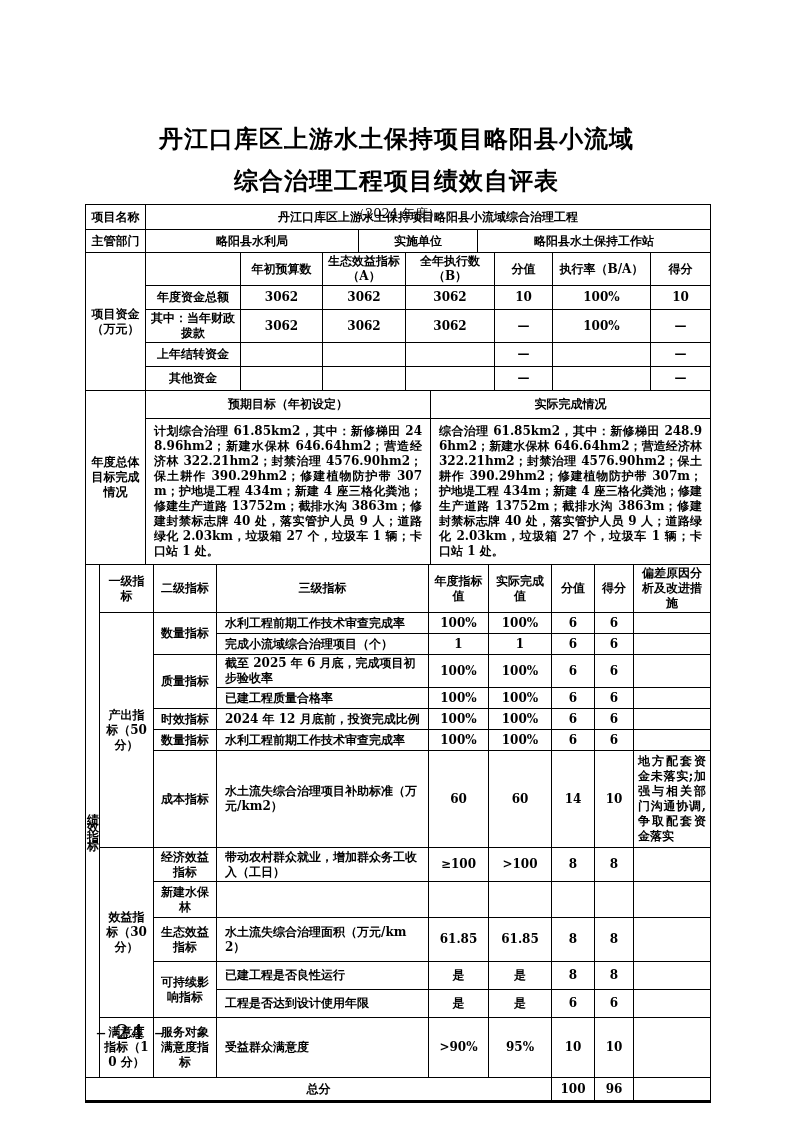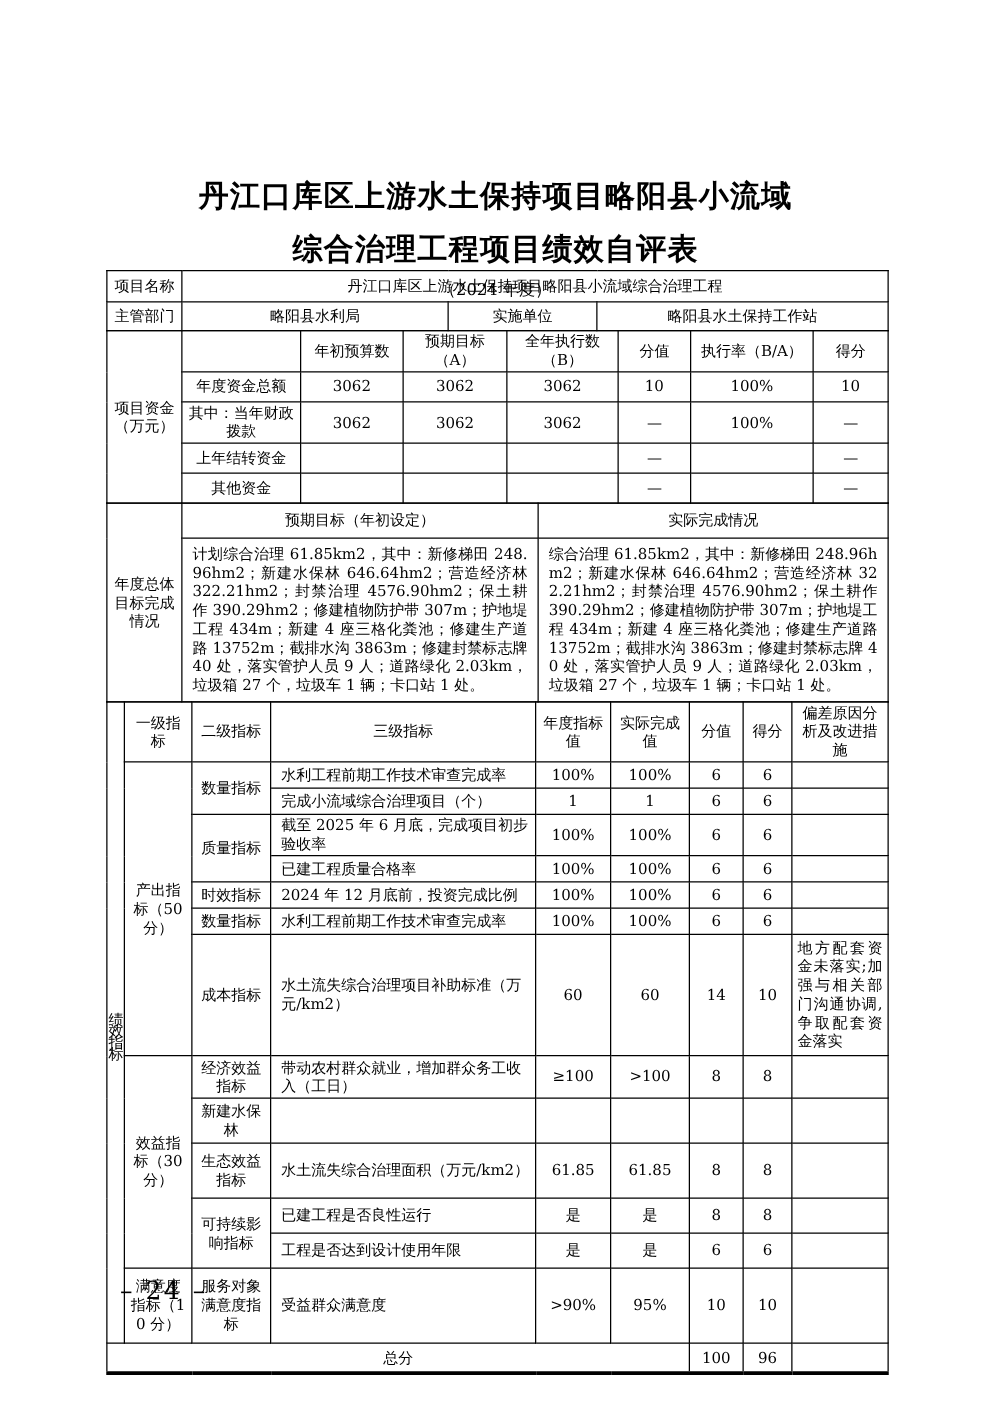--- a/index.html
+++ b/index.html
@@ -1,21 +1,21 @@
 <!DOCTYPE html>
 <html><head>
 <meta charset="utf-8">
 <style>
   html,body{margin:0;padding:0;background:#fff;}
   .page{position:relative;width:793px;height:1122px;background:#ffffff;overflow:hidden;
         font-family:"DejaVu Serif","Liberation Serif",serif;color:#000;}
-  .title-block{position:absolute;top:136px;left:0;width:100%;text-align:center;}
+  .title-block{position:absolute;top:118px;left:0;width:100%;text-align:center;}
   .title-line{font-size:24px;font-weight:bold;line-height:42px;letter-spacing:1px;}
   .subtitle{font-size:13px;margin-top:3px;}
-  .tables{position:absolute;left:85px;top:216px;width:625px;}
+  .tables{position:absolute;left:85px;top:204px;width:625px;font-weight:bold;}
   table{border-collapse:collapse;table-layout:fixed;width:625px;font-size:12px;}
   table + table{margin-top:-1px;}
   td{border:1px solid #000;text-align:center;vertical-align:middle;padding:1px 3px;
      line-height:1.25;overflow:hidden;word-break:break-all;}
   .left{text-align:left;padding-left:8px;}
   .just{text-align:justify;text-justify:inter-ideograph;padding:5px 8px;line-height:15px;}
   .dev{ text-align:left;text-align:justify;padding:3px 4px;line-height:15px;}
   .vlabel{writing-mode:vertical-rl;text-orientation:upright;letter-spacing:9px;
           padding:2px 0;text-align:center;}
   .sec-d tr.total-row td{border-bottom:3px solid #000;margin-top:35px;}
@@ -64,21 +64,21 @@
           <col style="width:89px">
           <col style="width:58px">
           <col style="width:98px">
           <col style="width:60px">
         </colgroup>
       <tbody>
           <tr style="height:24px">
         <td rowspan="5" style="padding:1px 2px">项目资金（万元）</td>
         <td></td>
         <td>年初预算数</td>
-        <td>预期目标（A）</td>
+        <td>生态效益指标（A）</td>
         <td>全年执行数（B）</td>
         <td>分值</td>
         <td>执行率（B/A）</td>
         <td>得分</td>
       </tr>
       <tr style="height:24px">
         <td>年度资金总额</td>
         <td>3062</td>
         <td>3062</td>
         <td>3062</td>

